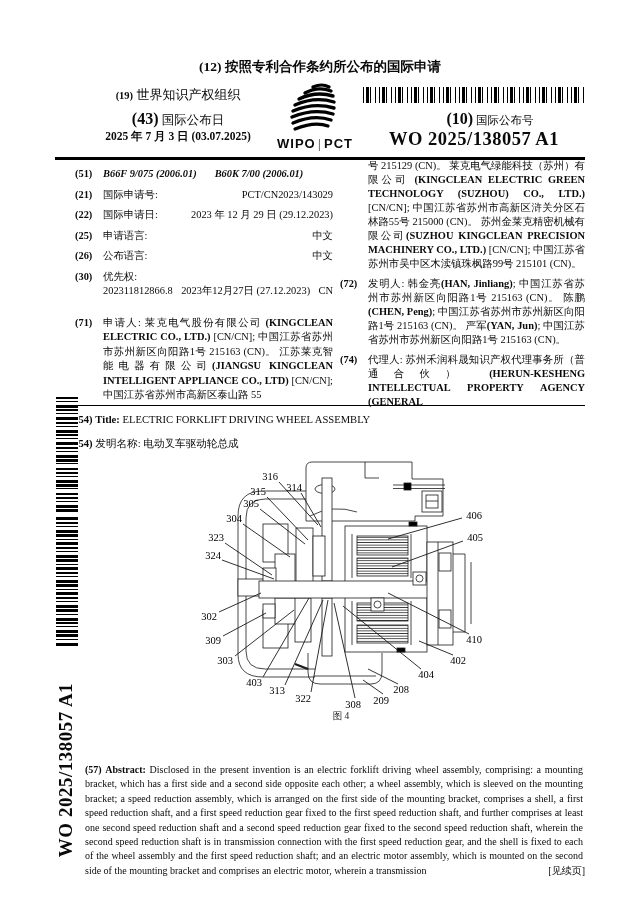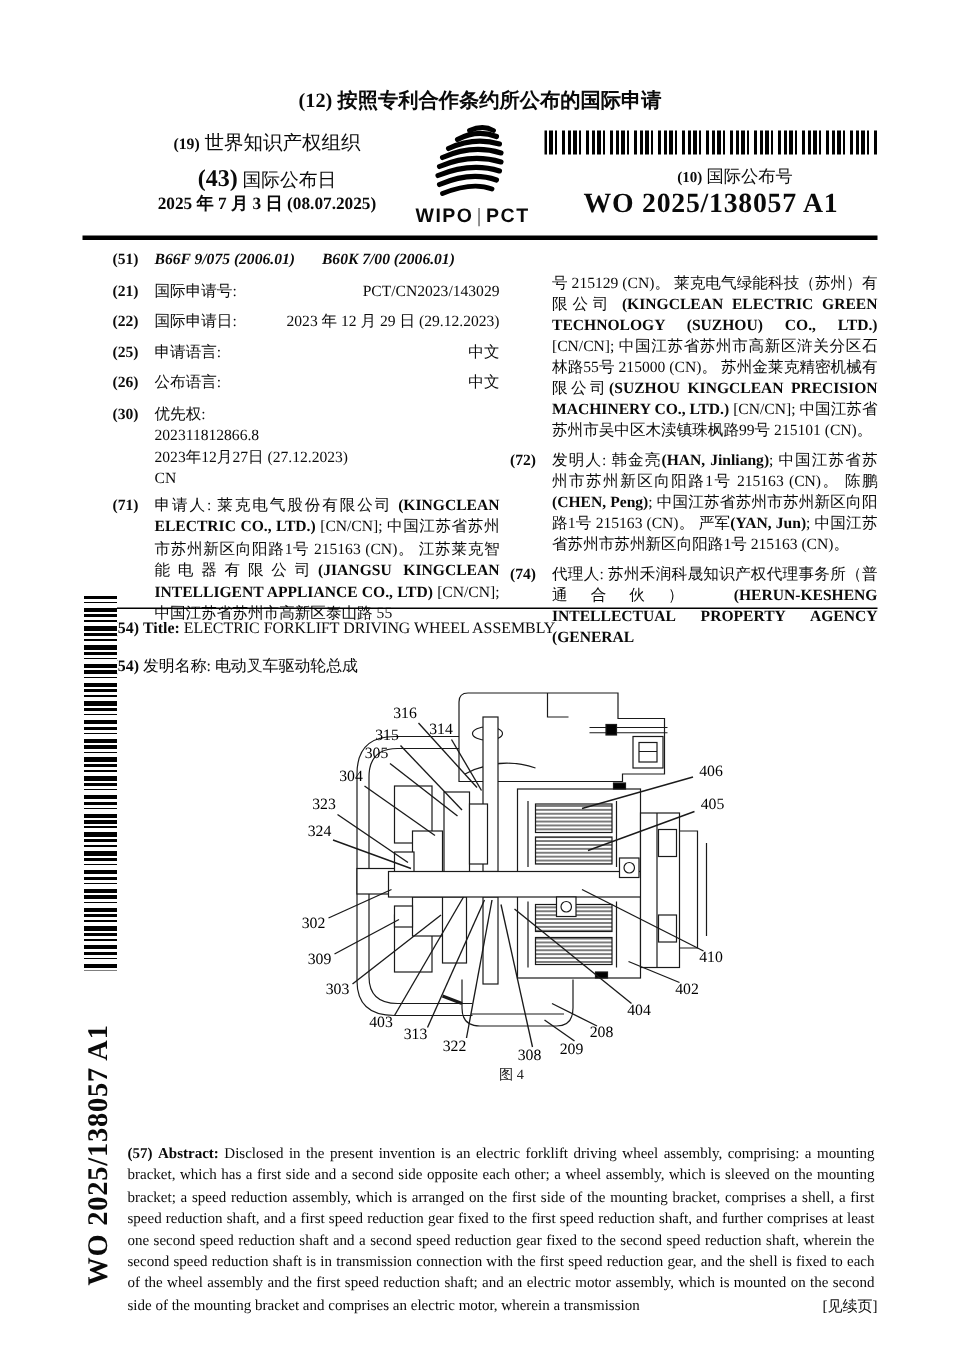--- a/index.html
+++ b/index.html
@@ -24,36 +24,36 @@
   .hdr-left .l4{font-size:11.5px;font-weight:bold;}
   .logo{left:277px;top:82px;width:66px;text-align:center;}
   .logo .wiposvg{display:block;margin:0 auto;}
   .logo .logotext{font-size:13px;font-weight:bold;letter-spacing:1px;white-space:nowrap;
     font-family:"Liberation Sans","DejaVu Sans",sans-serif;}
   .logo .logotext .sep{font-weight:normal;color:#777;padding:0 2px;}
   .barcode-top{left:363px;top:87px;width:222px;height:16px;
     background:repeating-linear-gradient(90deg,#000 0,#000 1.5px,#fff 1.5px,#fff 3px,#000 3px,#000 6px,#fff 6px,#fff 7px,#000 7px,#000 8.5px,#fff 8.5px,#fff 12px,#000 12px,#000 13.5px,#fff 13.5px,#fff 16px);}
   .hdr-right{left:363px;top:110px;width:222px;text-align:center;}
   .hdr-right .l1{font-size:11.5px;}
-  .hdr-right .l1 .code{font-size:10px;margin-left:32px;}
+  .hdr-right .l1 .code{font-size:16px;margin-left:32px;}
   .hdr-right .l2{font-size:18.5px;font-weight:bold;letter-spacing:0.5px;margin-top:1px;}
   .rule-thick{left:55px;top:157px;width:530px;height:2.6px;background:#000;}
   .rule-thin{left:75px;top:405px;width:510px;height:1.3px;background:#000;}
 
   
   .col{font-size:10.4px;text-align:justify;}
   .col-left{left:75px;top:167px;width:258px;line-height:14.5px;}
-  .col-right{left:340px;top:183px;width:245px;line-height:14px;}
+  .col-right{left:340px;top:159px;width:245px;line-height:14px;}
   .field{position:relative;padding-left:28px;margin-bottom:6px;}
   .field .fcode{position:absolute;left:0;top:0;font-weight:bold;}
   .row{display:flex;}
   .row .val{margin-left:auto;text-align:right;white-space:nowrap;}
   .ipc-vals{display:flex;gap:18px;}
-  .prio-line{display:flex;justify-content:space-between;flex-direction:column;}
-  .tight{margin-bottom:3px;}
+  .prio-line{display:flex;justify-content:space-between;}
+  .tight{margin-bottom:17px;}
 
   
   .title-en{left:75px;top:414px;width:510px;font-size:10.6px;}
   .title-zh{left:75px;top:437px;width:510px;font-size:10.6px;}
 
   
   .barcode-side{left:56px;top:397px;width:22px;height:250px;
     background:repeating-linear-gradient(180deg,#000 0,#000 2px,#fff 2px,#fff 4px,#000 4px,#000 5px,#fff 5px,#fff 8px,#000 8px,#000 11px,#fff 11px,#fff 12.5px);}
   .pubno-vert{left:-43px;top:758px;width:220px;height:24px;text-align:center;
     transform:rotate(-90deg);font-size:19px;font-weight:bold;letter-spacing:0.5px;white-space:nowrap;}
@@ -73,21 +73,21 @@
 
 <div class="abs hdr-left">
   <div class="l1">
     <span class="code">(19)</span>
     <span>世界知识产权组织</span>
   </div>
   <div class="l3">
     <span class="code">(43)</span>
     <span>国际公布日</span>
   </div>
-  <div class="l4">2025 年 7 月 3 日 (08.07.2025)</div>
+  <div class="l4">2025 年 7 月 3 日 (03.07.2025)</div>
 </div>
 
 <div class="abs logo">
   <svg class="wiposvg" width="60" height="54" viewBox="0 0 60 54">
     <g fill="none" stroke="#000" stroke-linecap="round">
       <path d="M33,5 Q42,1 49,5" stroke-width="3.2"></path>
       <path d="M25,11 Q38,4 51,9" stroke-width="3.4"></path>
       <path d="M19,17 Q36,9 53,14" stroke-width="3.4"></path>
       <path d="M15,23 Q35,14 54,20" stroke-width="3.4"></path>
       <path d="M13,29 Q34,20 54,26" stroke-width="3.4"></path>

